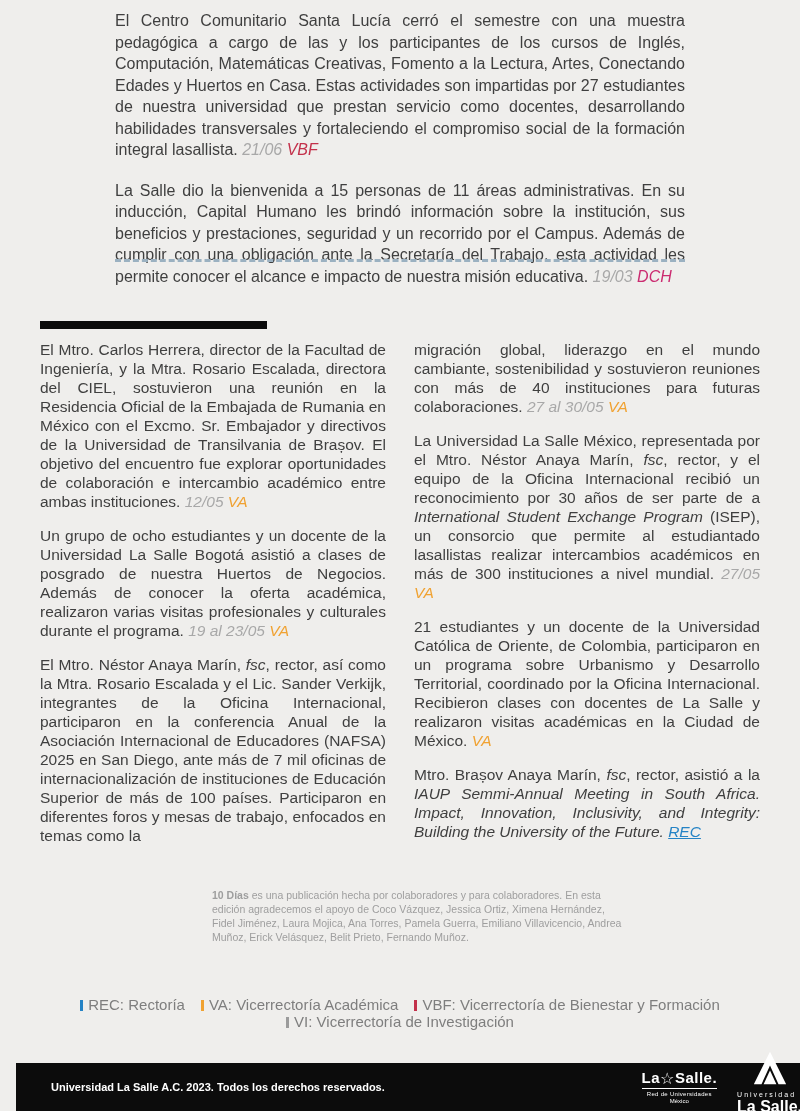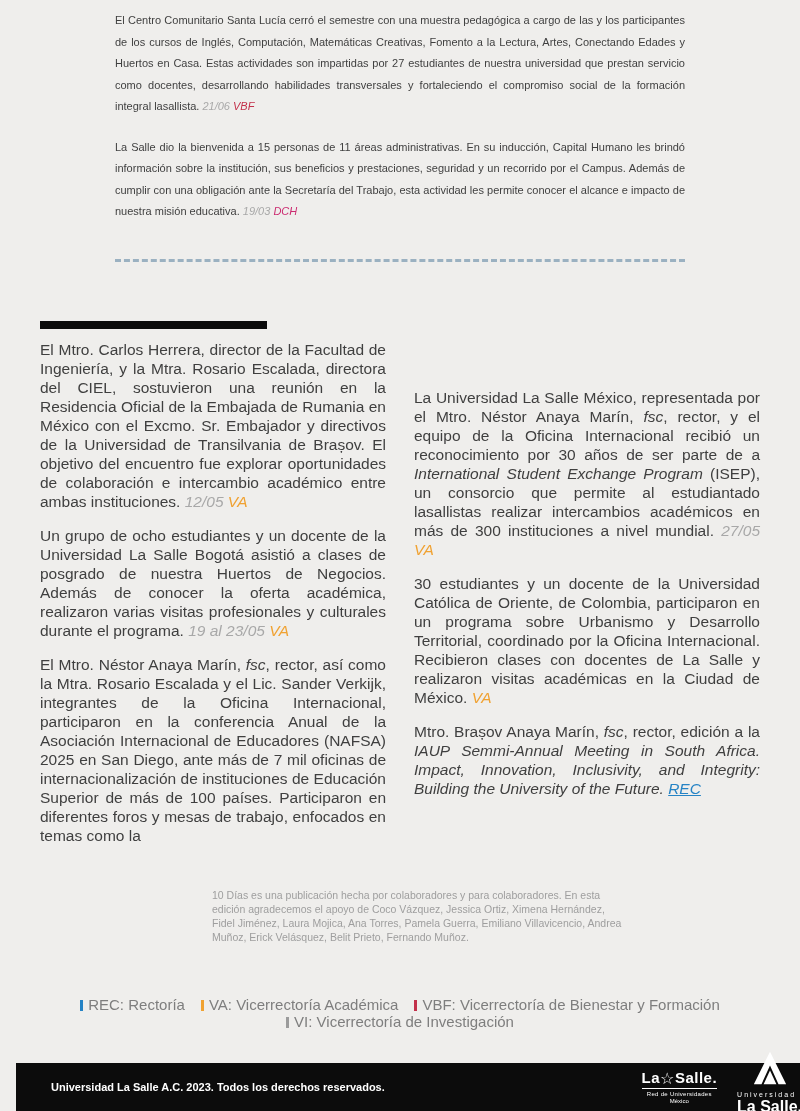--- a/index.html
+++ b/index.html
@@ -6,37 +6,37 @@
   .page{
     position:relative;
     width:800px;height:1111px;
     background:#efeeec;
     font-family:"Liberation Sans", sans-serif;
     color:#3f3f3f;
     overflow:hidden;
   }
   
   .intro{position:absolute;left:115px;top:10px;width:570px;}
-  .intro p{margin:0 0 19px 0;font-size:11px;line-height:21.5px;text-align:justify;}
+  .intro p{margin:0 0 19px 0;font-size:16px;line-height:21.5px;text-align:justify;}
   
   .it{font-style:italic;}
   .date-tag{font-style:italic;color:#a8a8a8;}
   .org-tag{font-style:italic;}
   
   .divider{position:absolute;left:115px;top:259px;width:570px;height:0;border-top:3px dashed #9bb1c1;}
   
   .section-title{position:absolute;left:40px;top:286px;margin:0;font-size:26px;font-weight:800;color:#2583c5;letter-spacing:0px;}
   .heading-bar{position:absolute;left:40px;top:321px;width:227px;height:8px;background:#0b0b0b;}
   
-  .columns{position:absolute;left:40px;top:340px;width:720px;display:flex;gap:28px;align-items:center;}
+  .columns{position:absolute;left:40px;top:340px;width:720px;display:flex;gap:28px;}
   .col{width:350px;}
   .col p{margin:0 0 15px 0;font-size:15.5px;line-height:19px;text-align:justify;}
   
   .credits{position:absolute;left:212px;top:888px;width:412px;font-size:10.5px;line-height:14px;color:#9e9e9e;}
-  .credits .lead{font-weight:normal;}
+  .credits .lead{font-weight:bold;}
   
   .legend{position:absolute;left:0;top:996px;width:800px;text-align:center;font-size:15px;color:#7e7e7e;}
   .legend-row{margin-bottom:4px;}
   .legend-item{display:inline-block;margin:0 8px;white-space:nowrap;}
   .legend-marker{display:inline-block;width:3px;height:11px;margin-right:5px;vertical-align:-1px;}
   
   .footer{position:absolute;left:16px;bottom:0;width:800px;height:48px;background:#0c0c0c;display:flex;align-items:center;color:#ffffff;}
   .copyright{margin-left:35px;font-size:11px;font-weight:bold;}
   .logos{margin-left:auto;margin-right:14px;display:flex;align-items:center;gap:20px;}
   .logo1{text-align:center;line-height:1;}
@@ -66,23 +66,24 @@
 
   <div class="heading-bar"></div>
 
   <div class="columns">
     <div class="col" id="left-col">
         <p><span>El Mtro. Carlos Herrera, director de la Facultad de Ingeniería, y la Mtra. Rosario Escalada, directora del CIEL, sostuvieron una reunión en la Residencia Oficial de la Embajada de Rumania en México con el Excmo. Sr. Embajador y directivos de la Universidad de Transilvania de Brașov. El objetivo del encuentro fue explorar oportunidades de colaboración e intercambio académico entre ambas instituciones.</span> <span class="date-tag">12/05</span> <span class="org-tag" style="color: rgb(240, 162, 50);">VA</span></p>
         <p><span>Un grupo de ocho estudiantes y un docente de la Universidad La Salle Bogotá asistió a clases de posgrado de nuestra Huertos de Negocios. Además de conocer la oferta académica, realizaron varias visitas profesionales y culturales durante el programa.</span> <span class="date-tag">19 al 23/05</span> <span class="org-tag" style="color: rgb(240, 162, 50);">VA</span></p>
         <p><span>El Mtro. Néstor Anaya Marín, </span><span class="it">fsc</span><span>, rector, así como la Mtra. Rosario Escalada y el Lic. Sander Verkijk, integrantes de la Oficina Internacional, participaron en la conferencia Anual de la Asociación Internacional de Educadores (NAFSA) 2025 en San Diego, ante más de 7 mil oficinas de internacionalización de instituciones de Educación Superior de más de 100 países. Participaron en diferentes foros y mesas de trabajo, enfocados en temas como la</span></p>
       </div>
     <div class="col" id="right-col">
+        <p><span>migración global, liderazgo en el mundo cambiante, sostenibilidad y sostuvieron reuniones con más de 40 instituciones para futuras colaboraciones.</span> <span class="date-tag">27 al 30/05</span> <span class="org-tag" style="color: rgb(240, 162, 50);">VA</span></p>
         <p><span>La Universidad La Salle México, representada por el Mtro. Néstor Anaya Marín, </span><span class="it">fsc</span><span>, rector, y el equipo de la Oficina Internacional recibió un reconocimiento por 30 años de ser parte de a </span><span class="it">International Student Exchange Program</span><span> (ISEP), un consorcio que permite al estudiantado lasallistas realizar intercambios académicos en más de 300 instituciones a nivel mundial.</span> <span class="date-tag">27/05</span> <span class="org-tag" style="color: rgb(240, 162, 50);">VA</span></p>
-        <p><span>30 estudiantes y un docente de la Universidad Católica de Oriente, de Colombia, participaron en un programa sobre Urbanismo y Desarrollo Territorial, coordinado por la Oficina Internacional. Recibieron clases con docentes de La Salle y realizaron visitas académicas en la Ciudad de México.</span> <span class="org-tag" style="color: rgb(240, 162, 50);">VA</span></p>
-        <p><span>Mtro. Brașov Anaya Marín, </span><span class="it">fsc</span><span>, rector, edición a la </span><span class="it">IAUP Semmi-Annual Meeting in South Africa. Impact, Innovation, Inclusivity, and Integrity: Building the University of the Future.</span> <span class="org-tag" style="color: rgb(37, 131, 197); text-decoration: underline;">REC</span></p>
+        <p><span>21 estudiantes y un docente de la Universidad Católica de Oriente, de Colombia, participaron en un programa sobre Urbanismo y Desarrollo Territorial, coordinado por la Oficina Internacional. Recibieron clases con docentes de La Salle y realizaron visitas académicas en la Ciudad de México.</span> <span class="org-tag" style="color: rgb(240, 162, 50);">VA</span></p>
+        <p><span>Mtro. Brașov Anaya Marín, </span><span class="it">fsc</span><span>, rector, asistió a la </span><span class="it">IAUP Semmi-Annual Meeting in South Africa. Impact, Innovation, Inclusivity, and Integrity: Building the University of the Future.</span> <span class="org-tag" style="color: rgb(37, 131, 197); text-decoration: underline;">REC</span></p>
       </div>
   </div>
 
   <div class="credits">
     <span class="lead">10 Días</span><span> es una publicación hecha por colaboradores y para colaboradores. En esta edición agradecemos el apoyo de Coco Vázquez, Jessica Ortiz, Ximena Hernández, Fidel Jiménez, Laura Mojica, Ana Torres, Pamela Guerra, Emiliano Villavicencio, Andrea Muñoz, Erick Velásquez, Belit Prieto, Fernando Muñoz.</span>
   </div>
 
   <div class="legend">
       <div class="legend-row"><span class="legend-item"><span class="legend-marker" style="background: rgb(37, 131, 197);"></span><span>REC: Rectoría</span></span><span class="legend-item"><span class="legend-marker" style="background: rgb(240, 162, 50);"></span><span>VA: Vicerrectoría Académica</span></span><span class="legend-item"><span class="legend-marker" style="background: rgb(195, 49, 75);"></span><span>VBF: Vicerrectoría de Bienestar y Formación</span></span><span class="legend-item"><span class="legend-marker" style="background: rgb(155, 155, 155);"></span><span>VI: Vicerrectoría de Investigación</span></span></div>
     </div>

